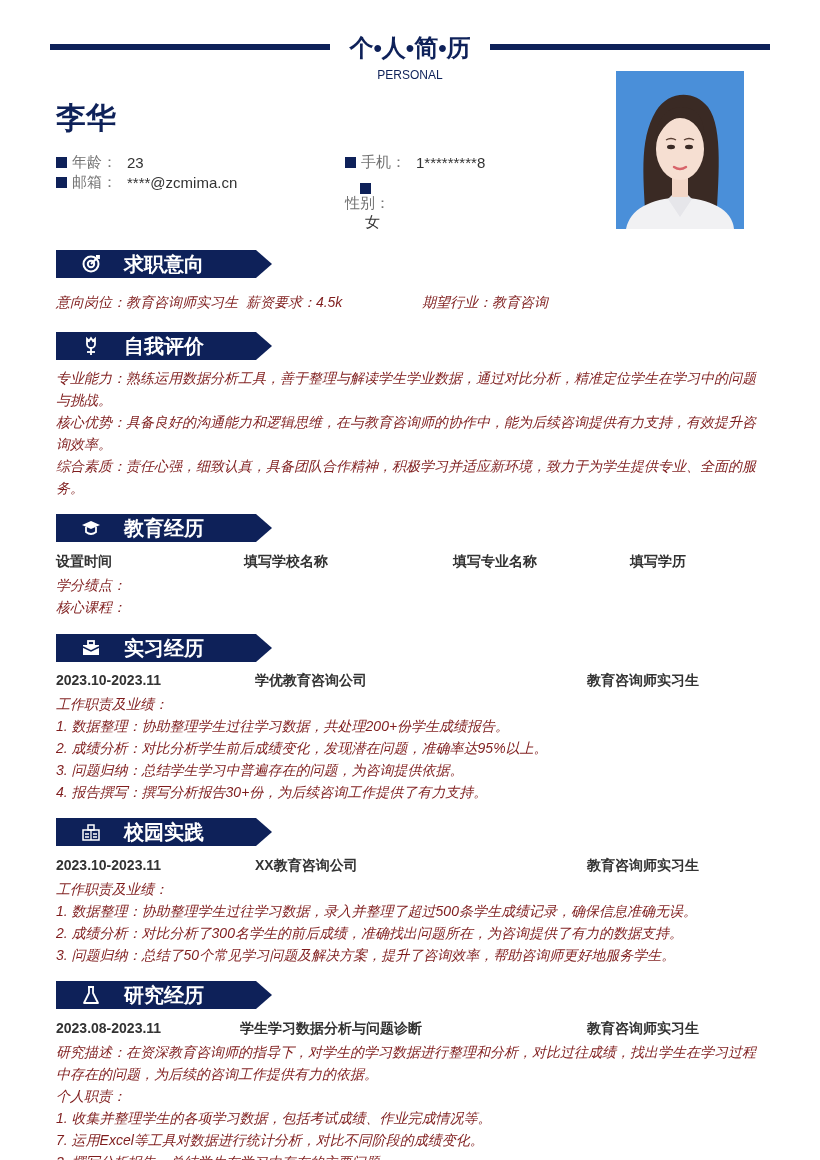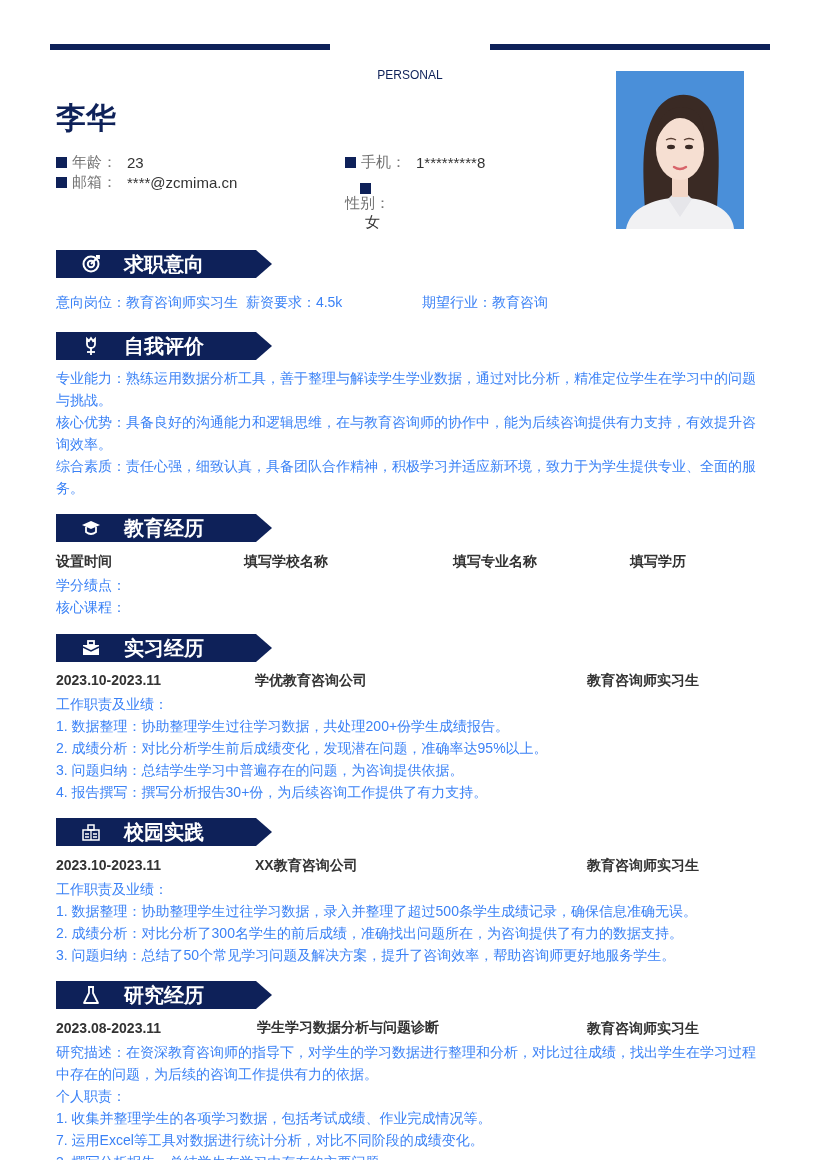--- a/index.html
+++ b/index.html
@@ -21,29 +21,30 @@
   .info .val { margin-left: 10px; }
 
   .photo { position: absolute; left: 616px; top: 71px; width: 128px; height: 158px; background: #4a8fd9; overflow: hidden; }
 
   .sec-head { position: absolute; left: 56px; width: 216px; height: 28px; }
   .sec-head .band { position: absolute; left: 0; top: 0; width: 200px; height: 28px; background: #0e2159; }
   .sec-head .tip { position: absolute; left: 200px; top: 0; width: 0; height: 0; border-top: 14px solid transparent; border-bottom: 14px solid transparent; border-left: 16px solid #0e2159; }
   .sec-head .icon { position: absolute; left: 24px; top: 4px; width: 22px; height: 20px; display: flex; align-items: center; justify-content: center; }
   .sec-head .label { position: absolute; left: 68px; top: 2px; font-size: 20px; font-weight: bold; color: #ffffff; line-height: 24px; }
 
-  .text { position: absolute; left: 56px; width: 712px; font-size: 14px; line-height: 22px; color: #3b82f6; }
+  .text { position: absolute; left: 56px; width: 712px; font-size: 14px; line-height: 22px; color: #7f1d1d; font-style: italic; }
   .row { position: absolute; left: 56px; width: 712px; height: 22px; font-size: 14px; font-weight: bold; color: #333; }
   .row span { position: absolute; top: 0; line-height: 22px; }
 </style>
 </head>
 <body>
 
 <div class="title-row">
   <div class="title-bar left"></div>
+  <div class="title-text">个•人•简•历</div>
   <div class="title-bar right"></div>
 </div>
 <div class="title-sub">PERSONAL</div>
 
 <div class="name">李华</div>
 
 <div class="info" style="left:56px; top:153px;">
   <span class="sq"></span>
   <span class="lbl">年龄：</span>
   <span class="val">23</span>
@@ -186,20 +187,20 @@
     <div class="tip"></div>
   <div class="icon">
     <svg width="20" height="20" viewBox="0 0 20 20">
         <path d="M7 2 L13 2 M8 2 L8 8 L3 18 L17 18 L12 8 L12 2" stroke="#fff" stroke-width="1.8" fill="none" stroke-linejoin="round"></path>
       </svg>
   </div>
   <div class="label">研究经历</div>
 </div>
 <div class="row" style="top:1017px;">
   <span style="left:0;">2023.08-2023.11</span>
-  <span style="left:201px;font-family:Liberation Mono, monospace;">学生学习数据分析与问题诊断</span>
+  <span style="left:184px;">学生学习数据分析与问题诊断</span>
   <span style="left:531px;">教育咨询师实习生</span>
 </div>
 <div class="text" style="top:1041px;">研究描述：在资深教育咨询师的指导下，对学生的学习数据进行整理和分析，对比过往成绩，找出学生在学习过程中存在的问题，为后续的咨询工作提供有力的依据。</div>
 <div class="text" style="top:1085px;">个人职责：</div>
 <div class="text" style="top:1107px;">1. 收集并整理学生的各项学习数据，包括考试成绩、作业完成情况等。</div>
 <div class="text" style="top:1129px;">7. 运用Excel等工具对数据进行统计分析，对比不同阶段的成绩变化。</div>
 <div class="text" style="top:1151px;">3. 撰写分析报告，总结学生在学习中存在的主要问题</div>
 
 </body></html>

